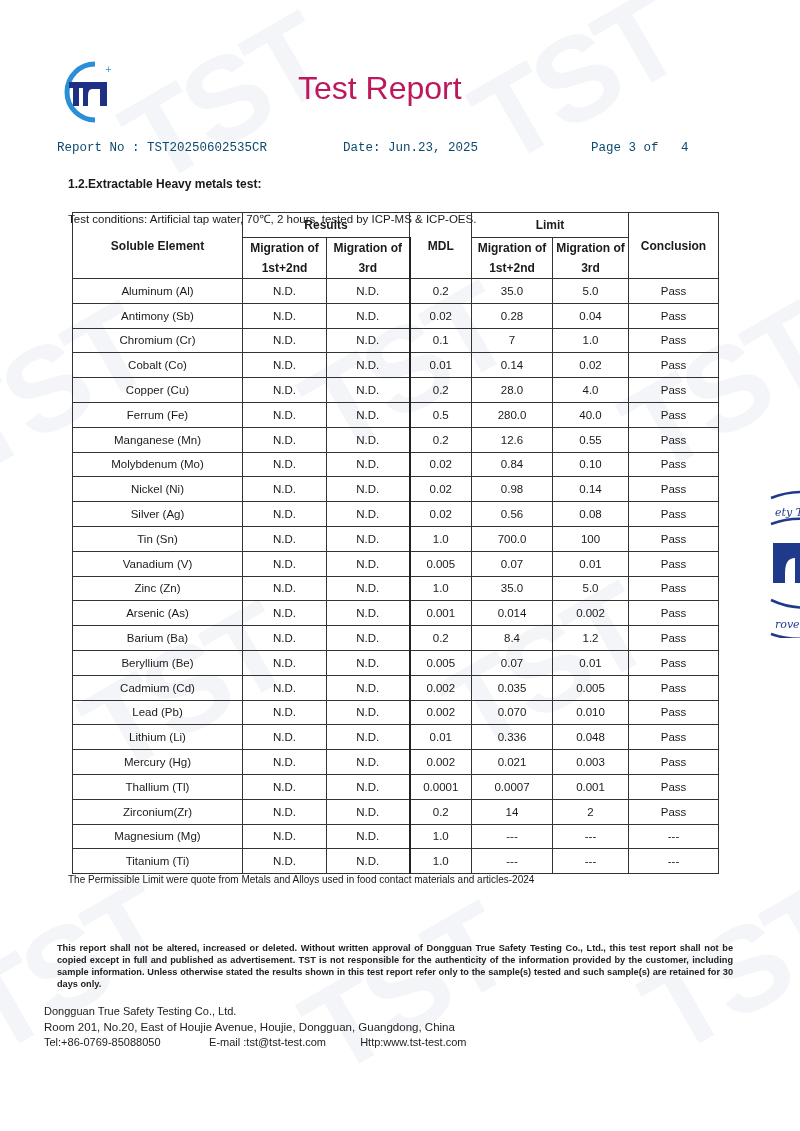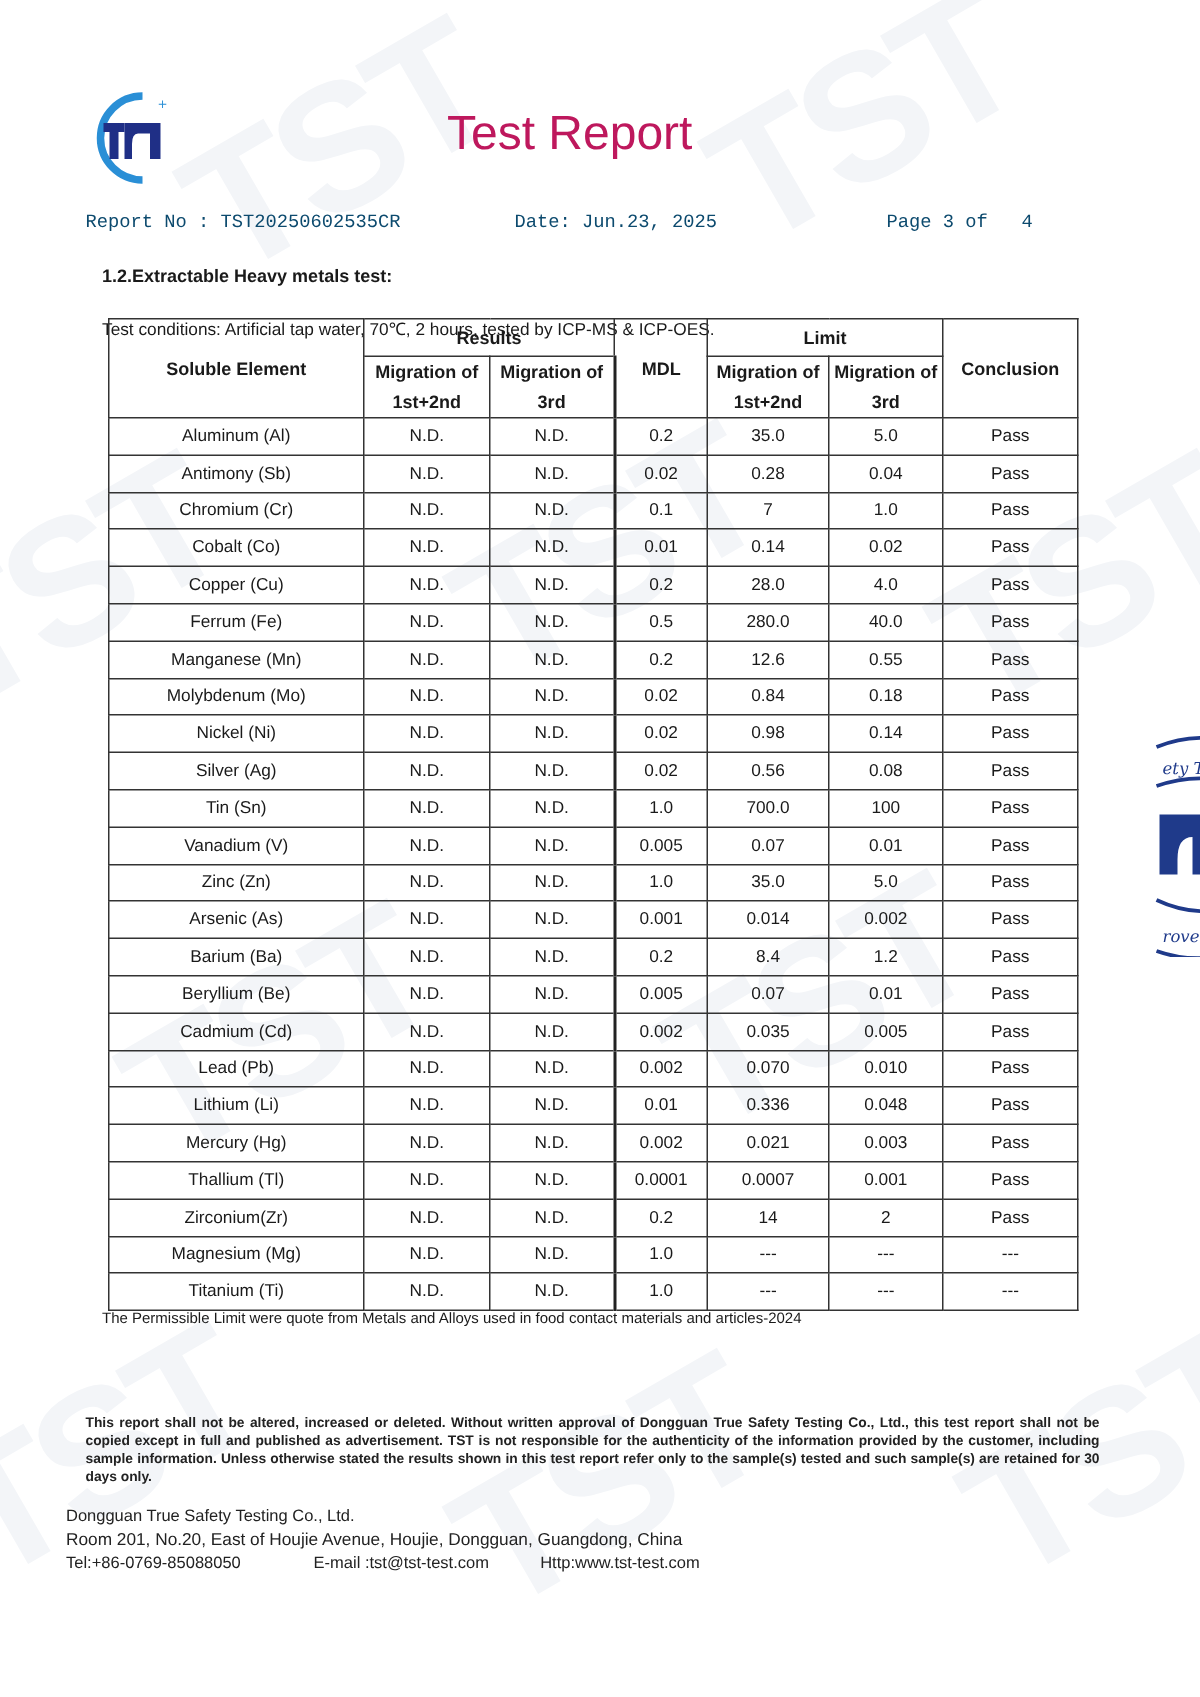--- a/index.html
+++ b/index.html
@@ -149,21 +149,21 @@
         <td>12.6</td>
         <td>0.55</td>
         <td>Pass</td>
       </tr>
       <tr>
         <td>Molybdenum (Mo)</td>
         <td>N.D.</td>
         <td class="thick-r">N.D.</td>
         <td>0.02</td>
         <td>0.84</td>
-        <td>0.18</td>
+        <td>0.10</td>
         <td>Pass</td>
       </tr>
       <tr>
         <td>Nickel (Ni)</td>
         <td>N.D.</td>
         <td class="thick-r">N.D.</td>
         <td>0.02</td>
         <td>0.98</td>
         <td>0.14</td>
         <td>Pass</td>

